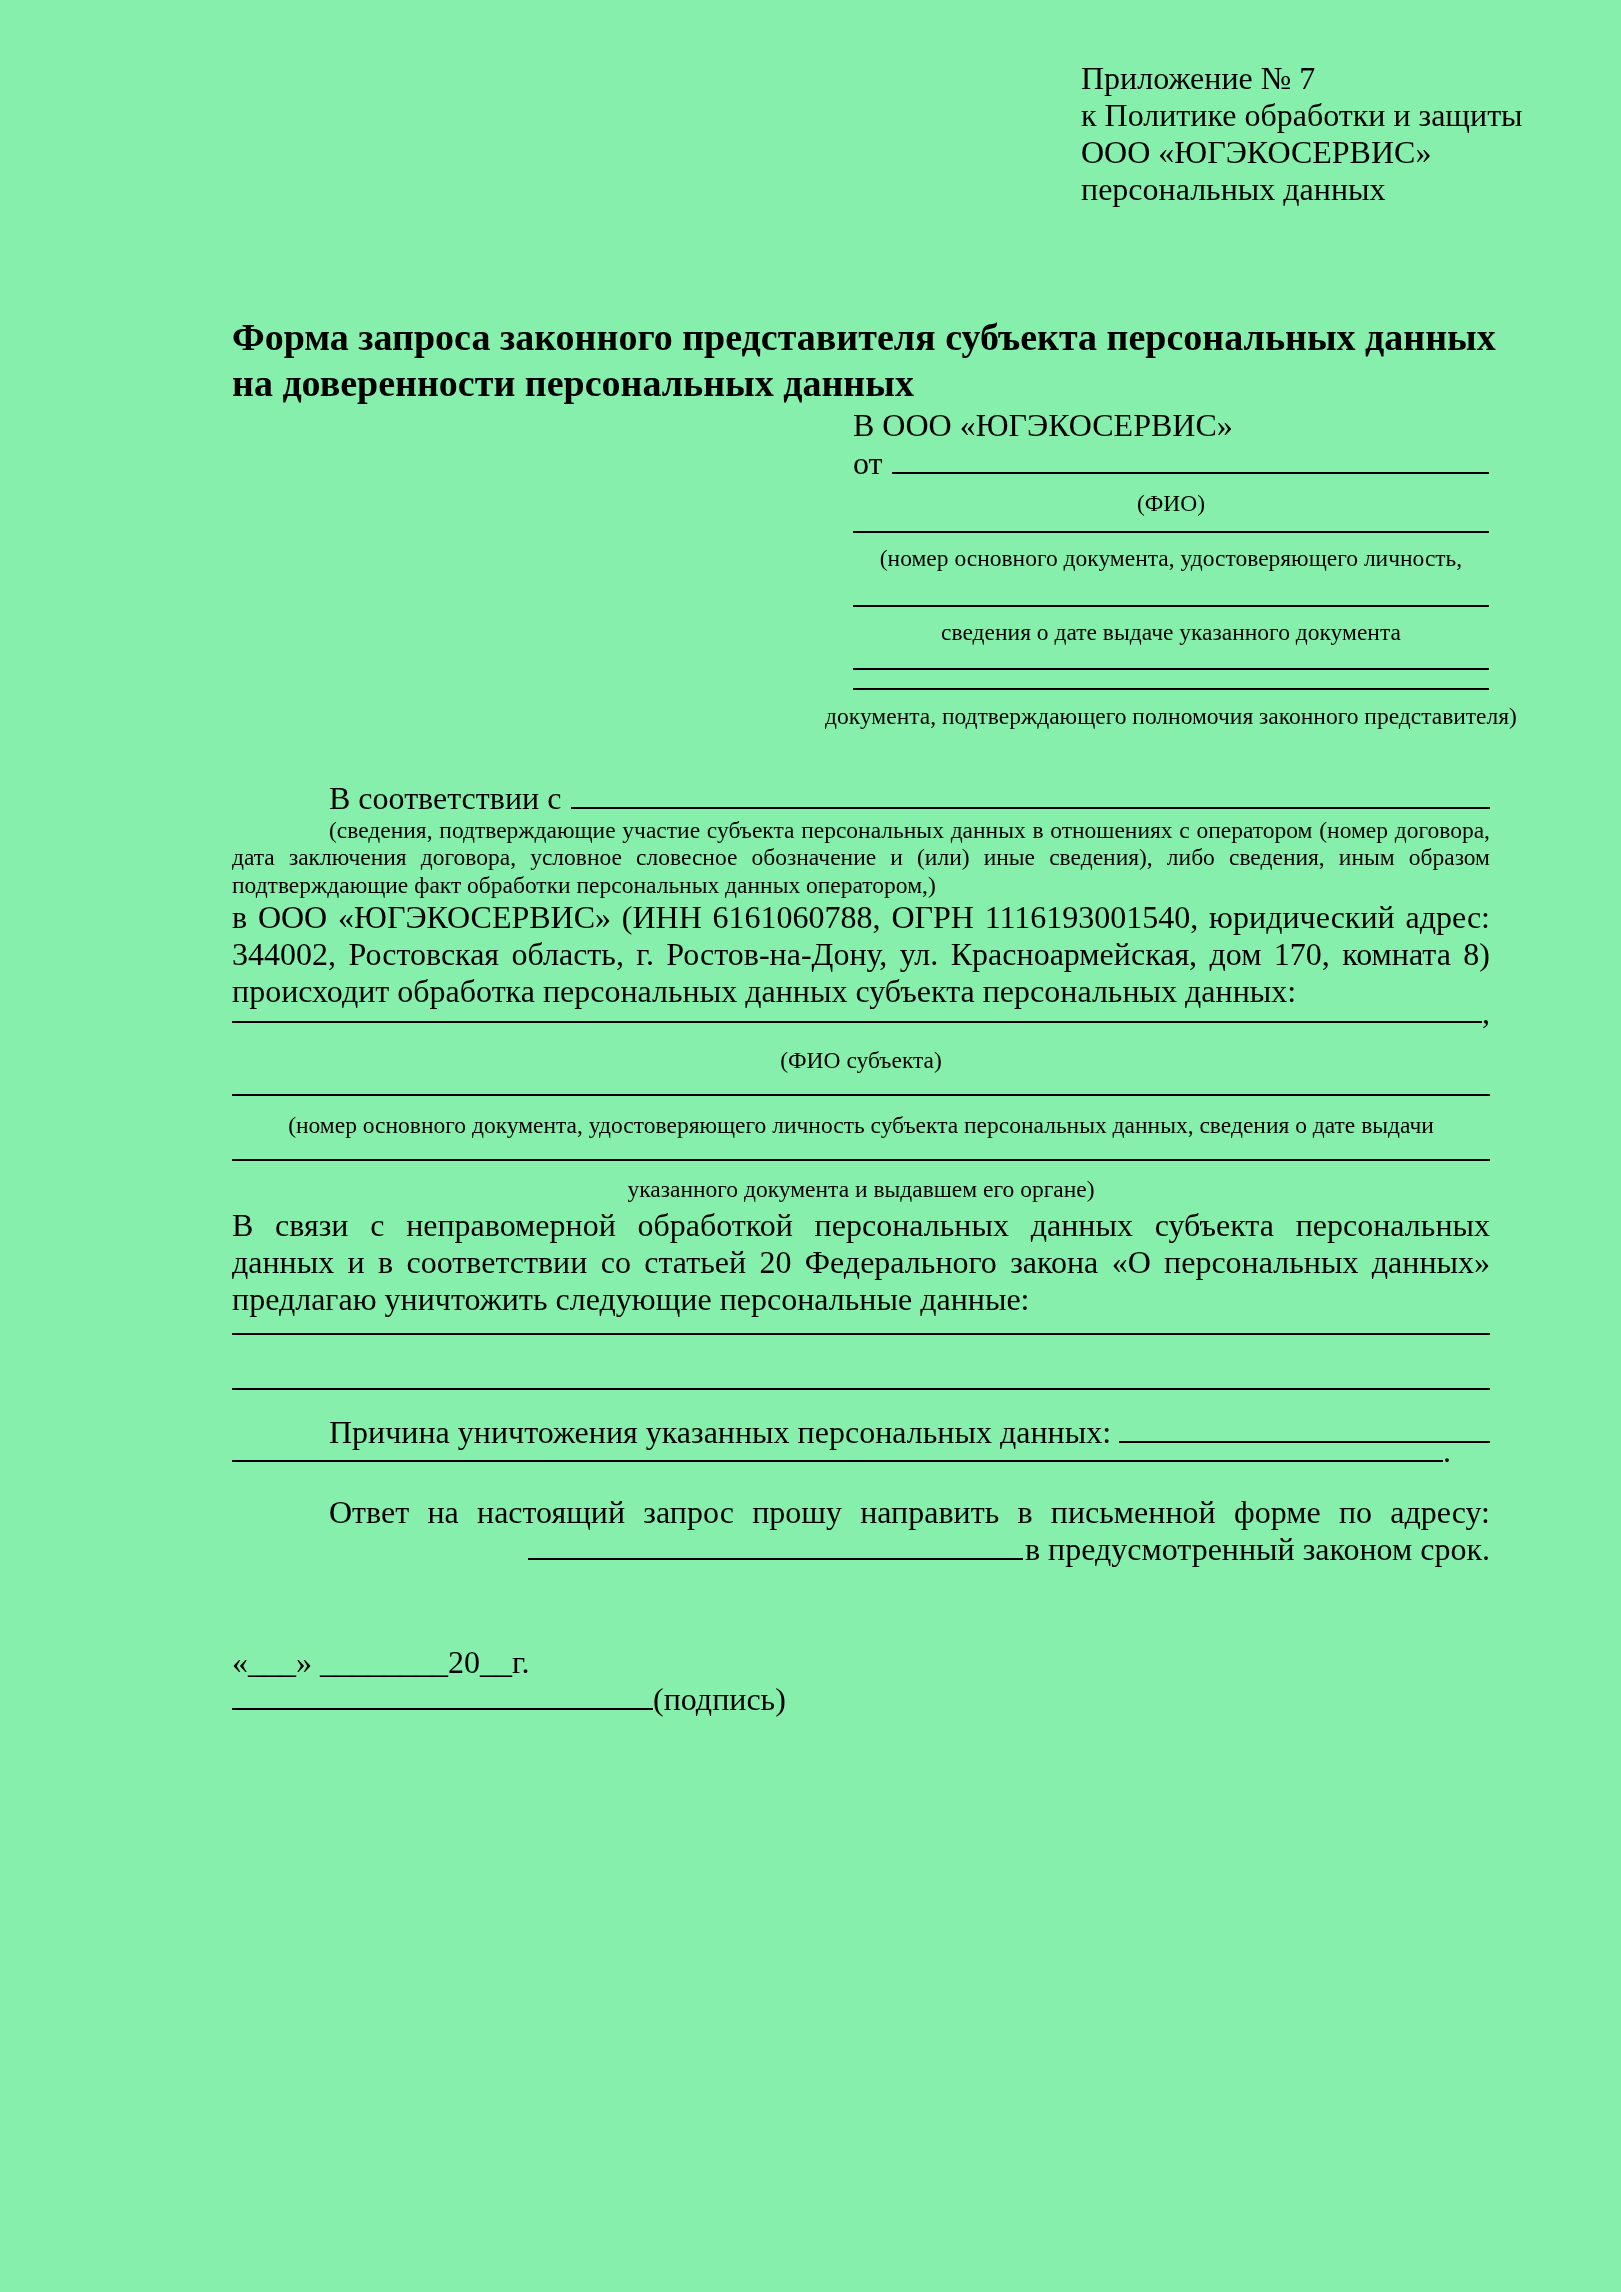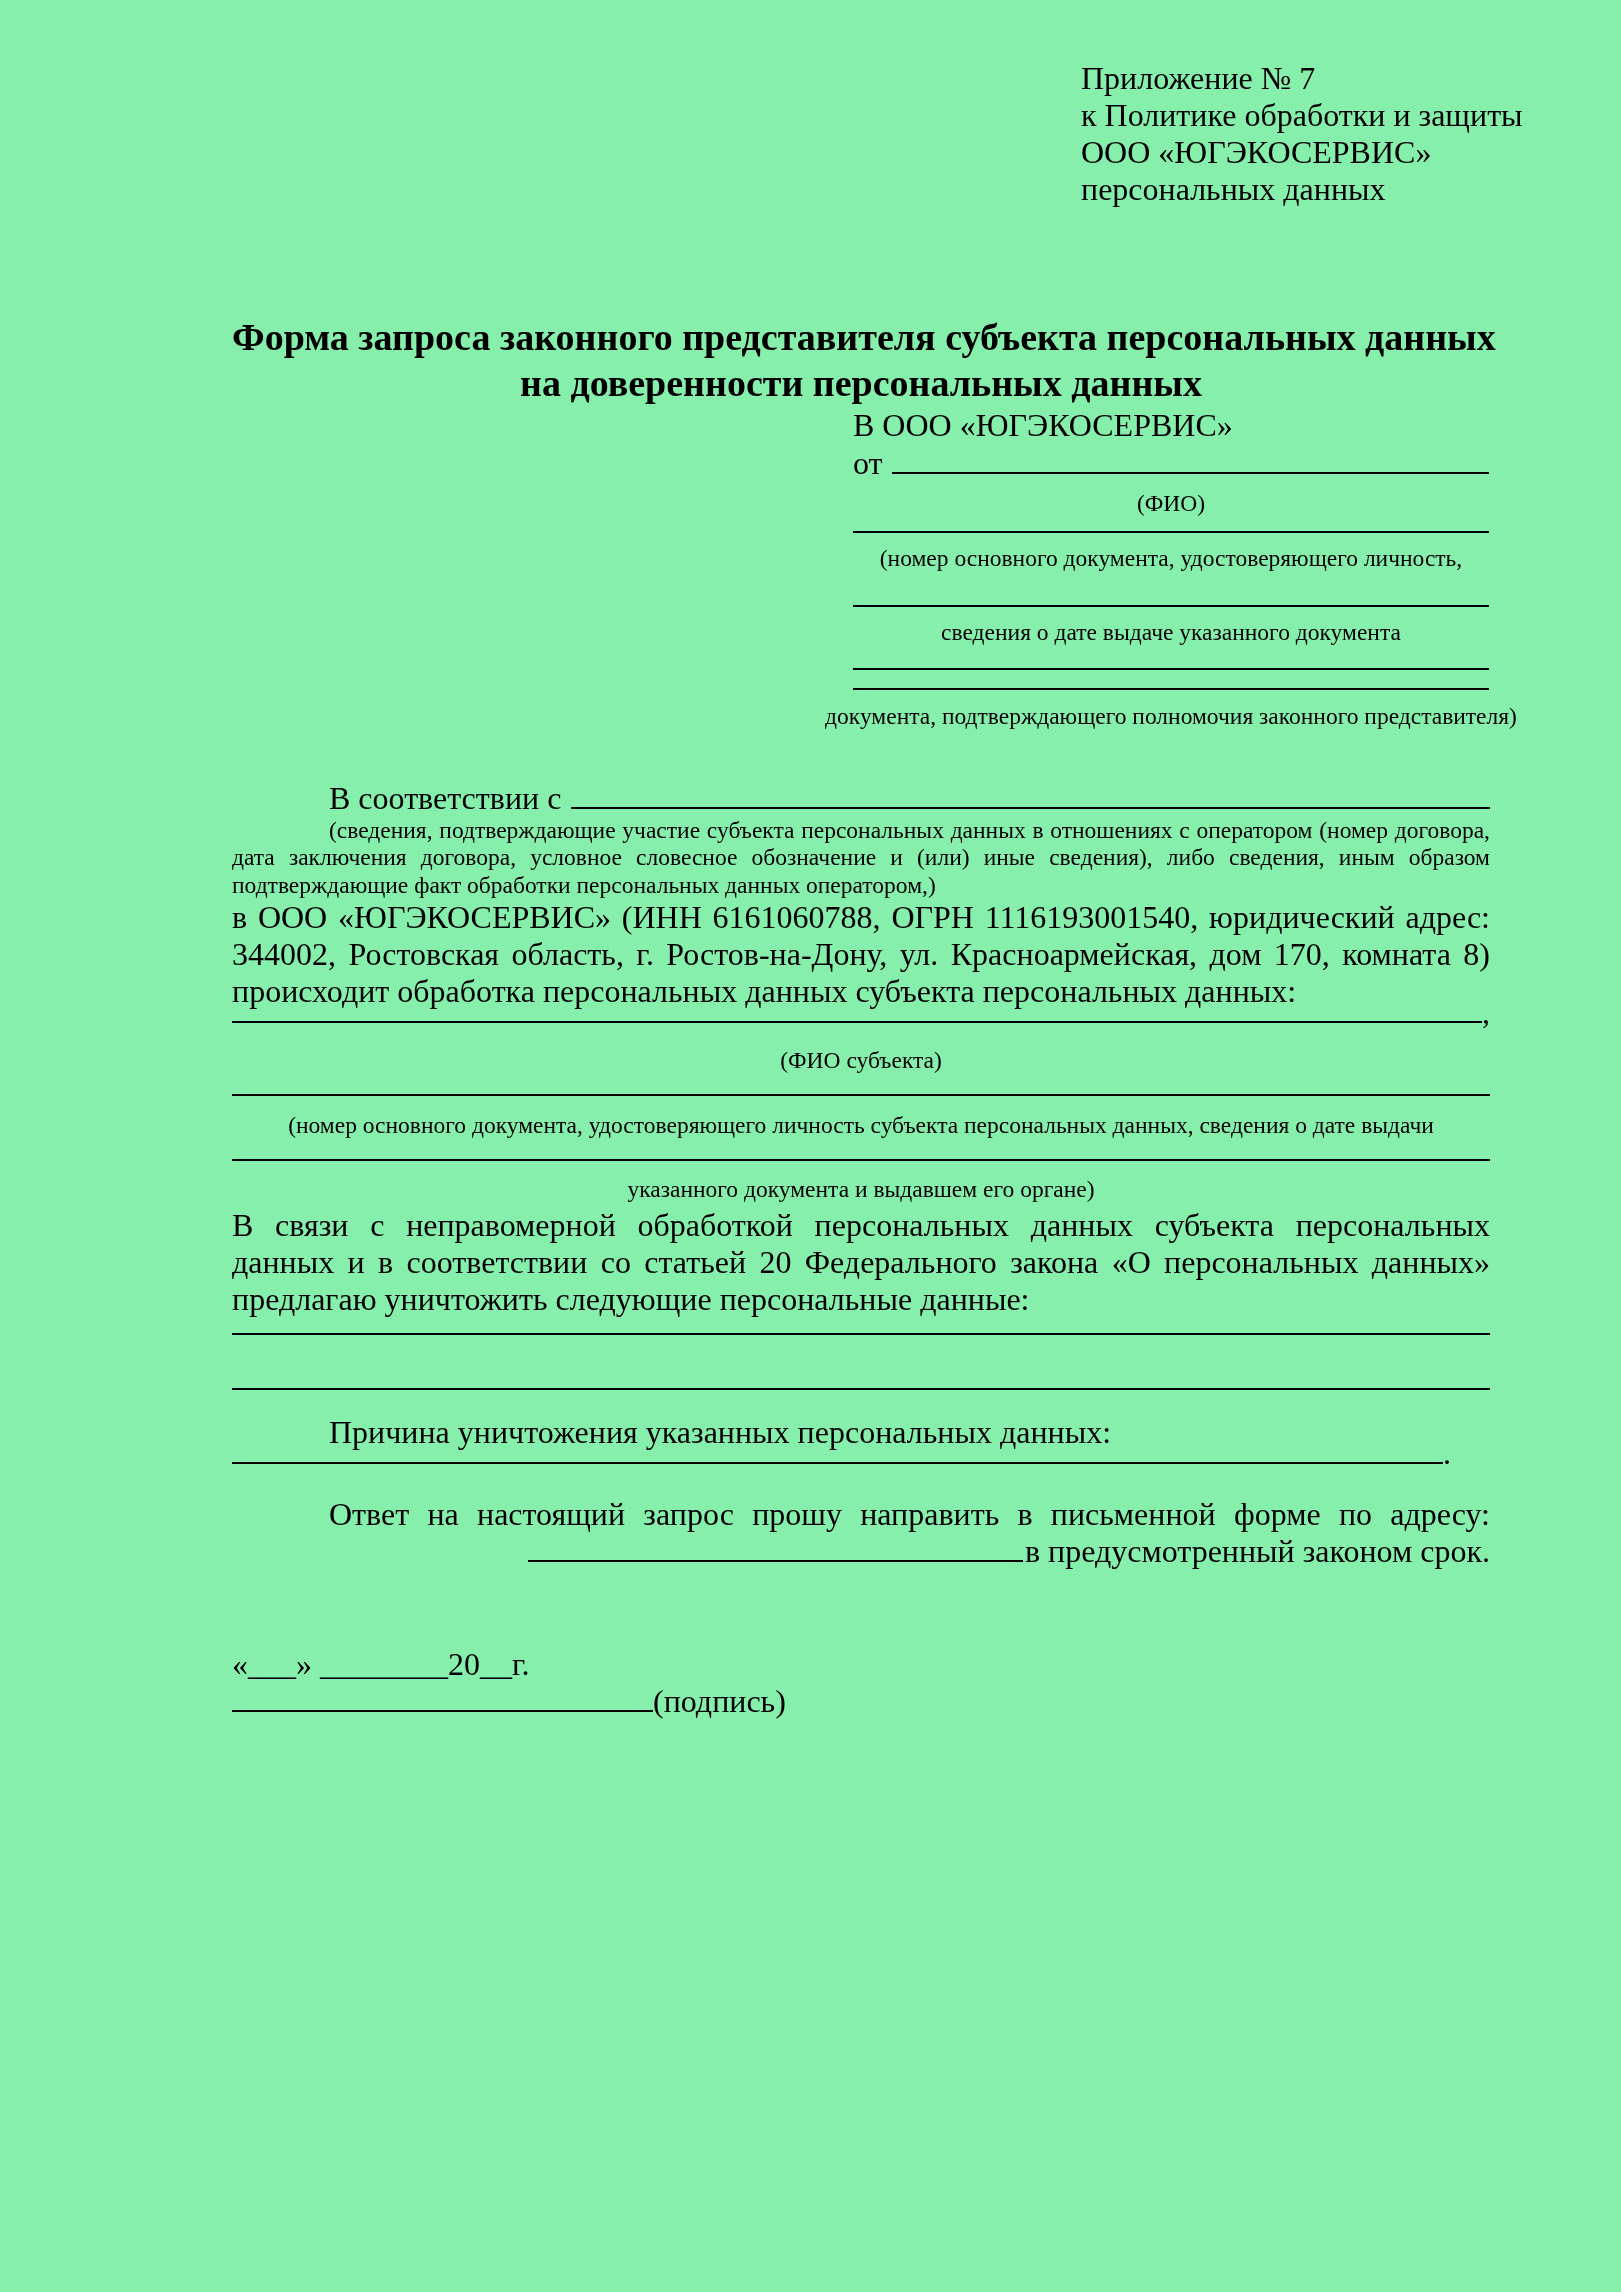--- a/index.html
+++ b/index.html
@@ -10,21 +10,21 @@
     background:#86efac;
     color:#000000;
     padding:60px 131px 0 232px;
     font-family:Liberation Serif, serif;
     font-size:32px;line-height:37px;
     overflow:hidden;
   }
   
   .annex{margin-left:849px;white-space:nowrap;line-height:37px;}
   
-  .title{margin-top:106px;text-align:center;font-weight:bold;font-size:38px;line-height:46px;}
+  .title{margin-top:106px;text-align:left;font-weight:bold;font-size:38px;line-height:46px;}
   .title div{white-space:nowrap;}
   
   .addressee{margin-left:621px;width:636px;}
   .addr-to{line-height:39px;}
   .flexrow{display:flex;align-items:baseline;justify-content:flex-end;}
   .rule{flex:1;height:0;border-bottom:2px solid #000;align-self:baseline;}
   .addr-from{height:39px;line-height:37px;}
   .addr-from span.lbl{padding-right:9.8px;}
   .cap{font-size:23.5px;line-height:27.4px;display:flex;justify-content:center;white-space:nowrap;}
   .addr-cap{margin-top:11.8px;}
@@ -37,21 +37,21 @@
   .acc-line .lbl{padding-left:97px;padding-right:9.8px;white-space:nowrap;}
   
   .smallcap{font-size:23.5px;line-height:27.4px;text-align:justify;text-indent:97px;}
   .para{text-align:justify;}
   
   .comma-line{margin-top:-15.7px;}
   .fw-blank{height:19.6px;border-bottom:2px solid #000;}
   .fwb-1{height:15.7px;} .fwb-2{height:53px;}
   .main-cap{margin-top:15.7px;}
   .para2{margin-top:3px;}
-  .reason-line{margin-top:23.5px;line-height:37px;flex-direction:column;}
+  .reason-line{margin-top:23.5px;line-height:37px;}
   .reason-line .lbl{padding-left:97px;padding-right:7.8px;white-space:nowrap;}
   .period-line{margin-top:-17.6px;margin-right:39px;}
   .reply{margin-top:23.5px;text-indent:97px;text-align:justify;text-align-last:justify;}
   .tail-row{line-height:37px;}
   .tail-rule{width:495px;flex:none;}
   .tail-text{padding-left:2px;}
   
   .footer{margin-top:76px;display:flex;justify-content:space-between;align-items:baseline;flex-direction:column;}
   .sig-group{display:flex;align-items:baseline;}
   .sig-rule{width:421px;flex:none;height:0;border-bottom:2px solid #000;align-self:baseline;}

